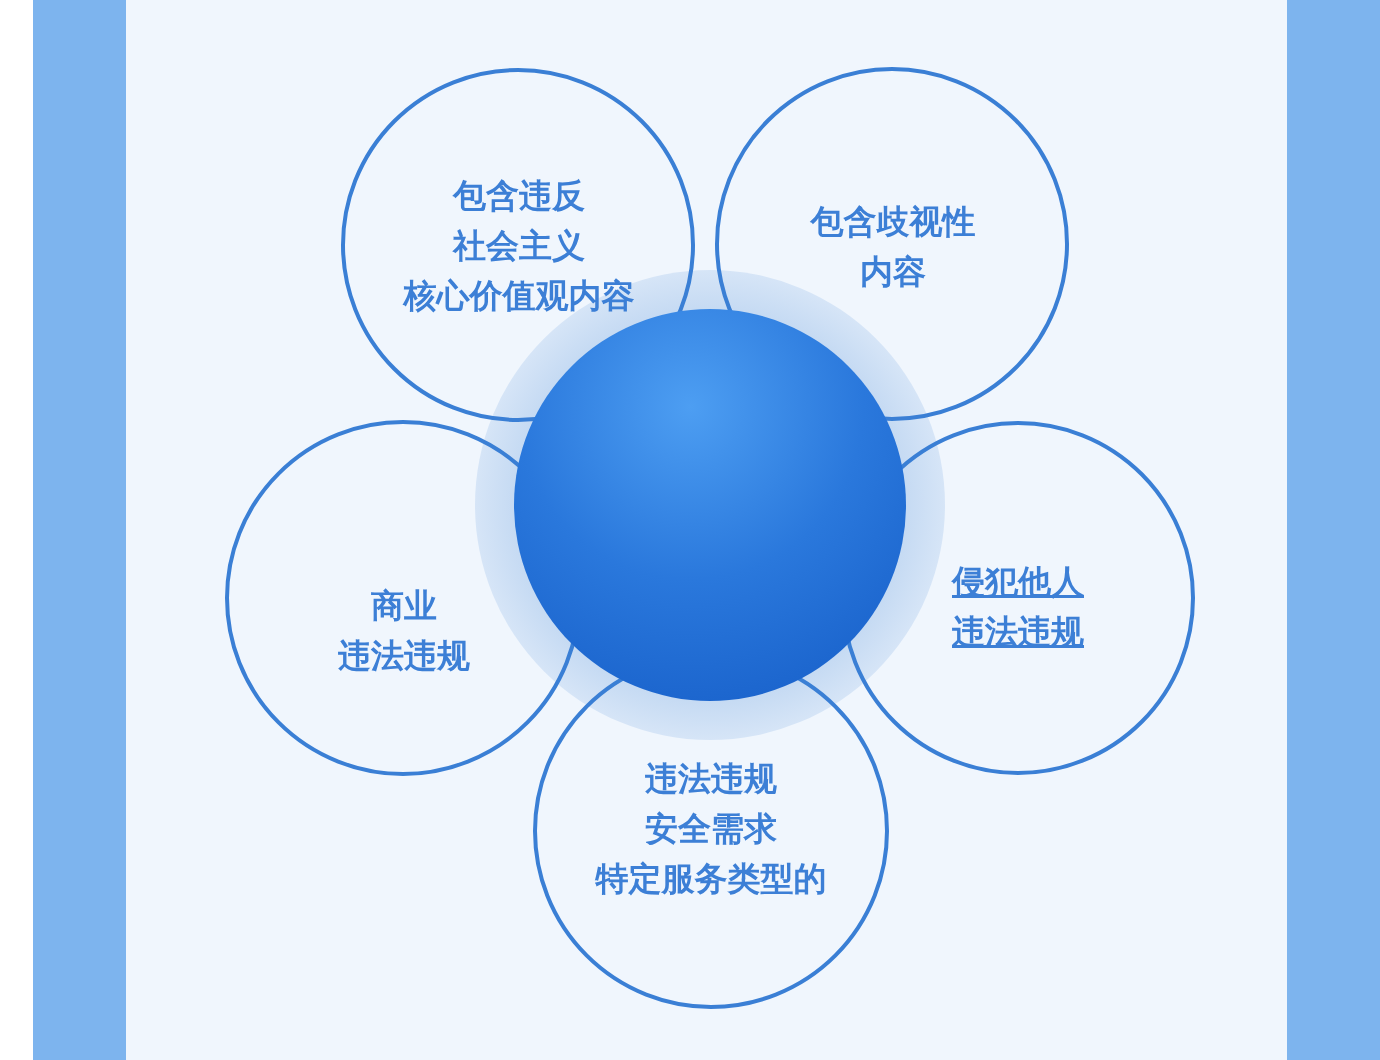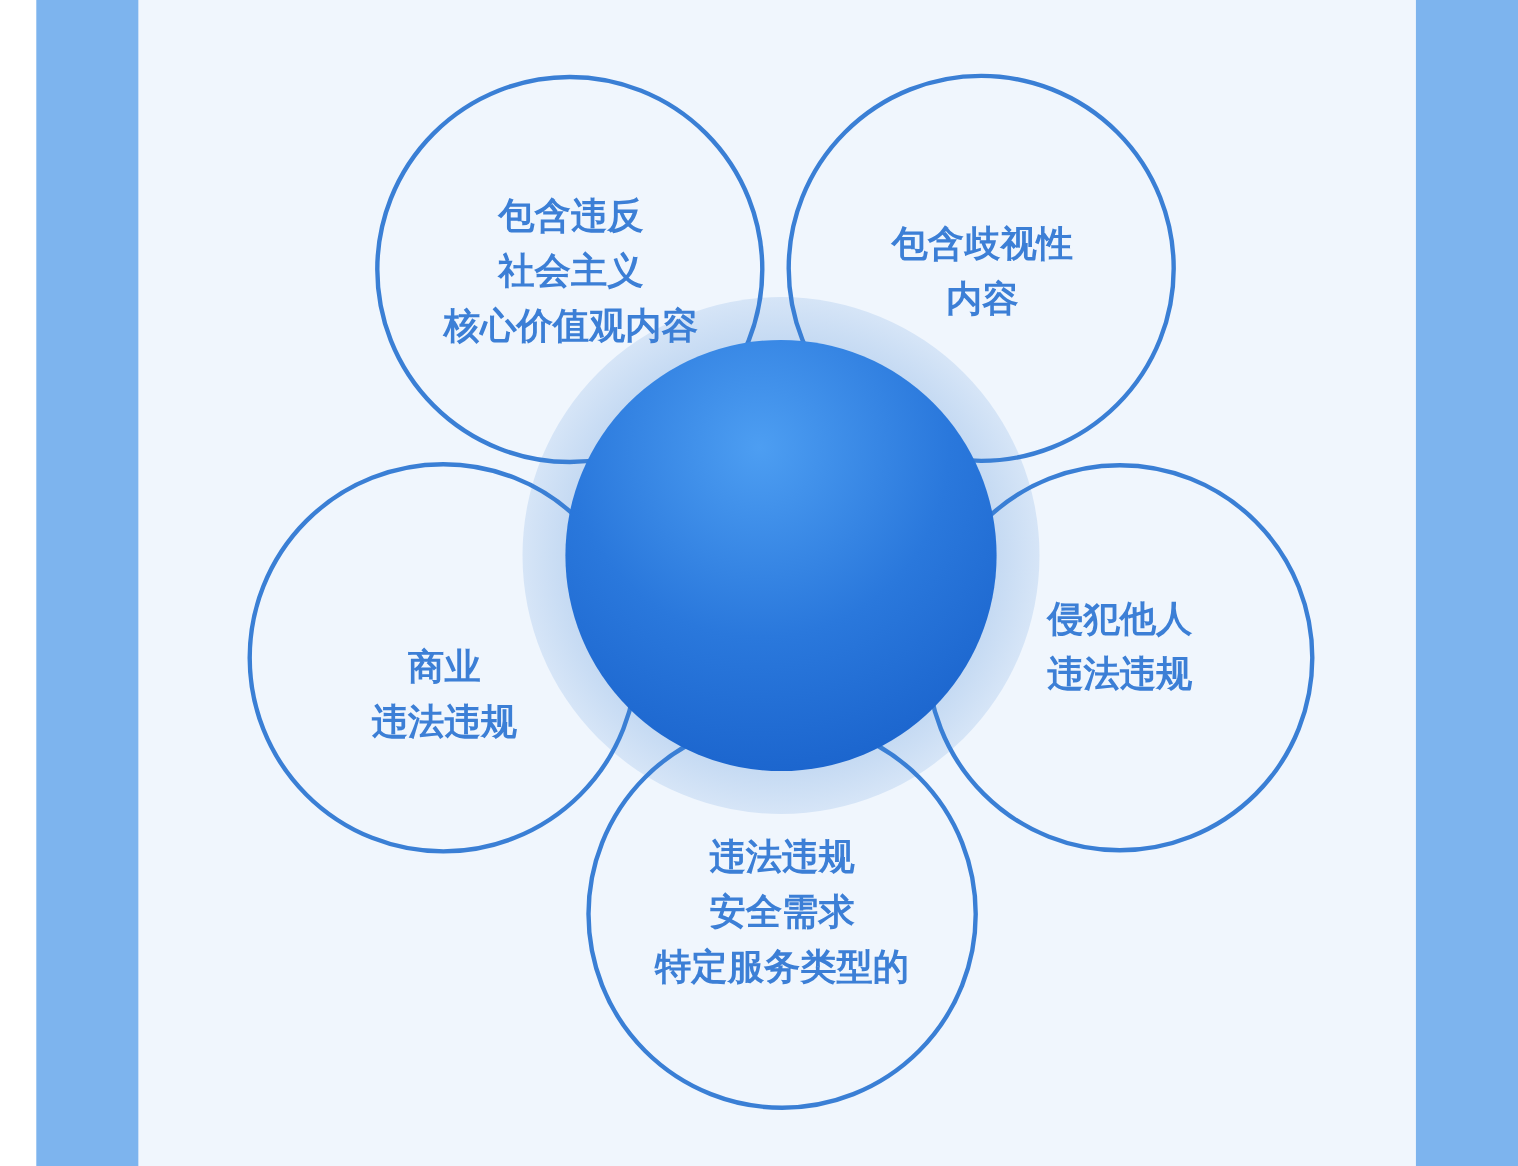--- a/index.html
+++ b/index.html
@@ -46,31 +46,31 @@
 
 <div class="center-label" style="left:710px;top:507px;">
 </div>
 
 <div class="label" style="left:519px;top:246px;">
   <div>包含违反</div>
   <div>社会主义</div>
   <div>核心价值观内容</div>
 </div>
 
-<div class="label" style="left:893px;top:247px;">
+<div class="label" style="left:893px;top:247px;font-family:Liberation Serif, serif;">
   <div>包含歧视性</div>
   <div>内容</div>
 </div>
 
 <div class="label" style="left:404px;top:631px;">
   <div>商业</div>
   <div>违法违规</div>
 </div>
 
-<div class="label" style="left:1018px;top:588px;">
+<div class="label" style="left:1018px;top:607px;text-decoration:underline;">
   <div>侵犯他人</div>
   <div>违法违规</div>
 </div>
 
 <div class="label" style="left:711px;top:829px;">
   <div>违法违规</div>
   <div>安全需求</div>
   <div>特定服务类型的</div>
 </div>
 

